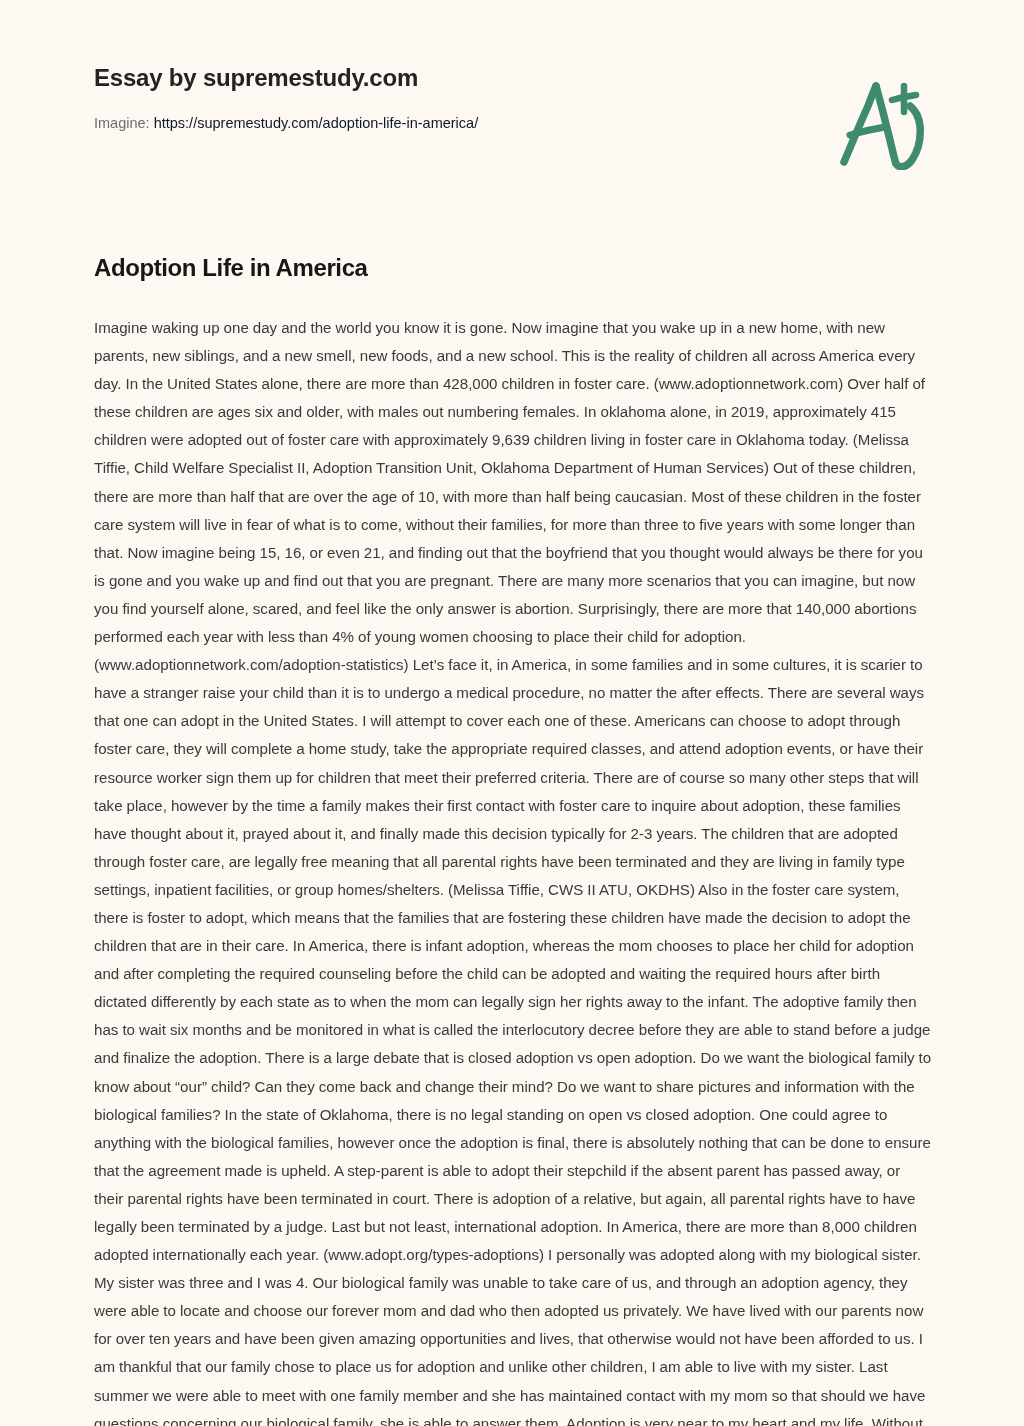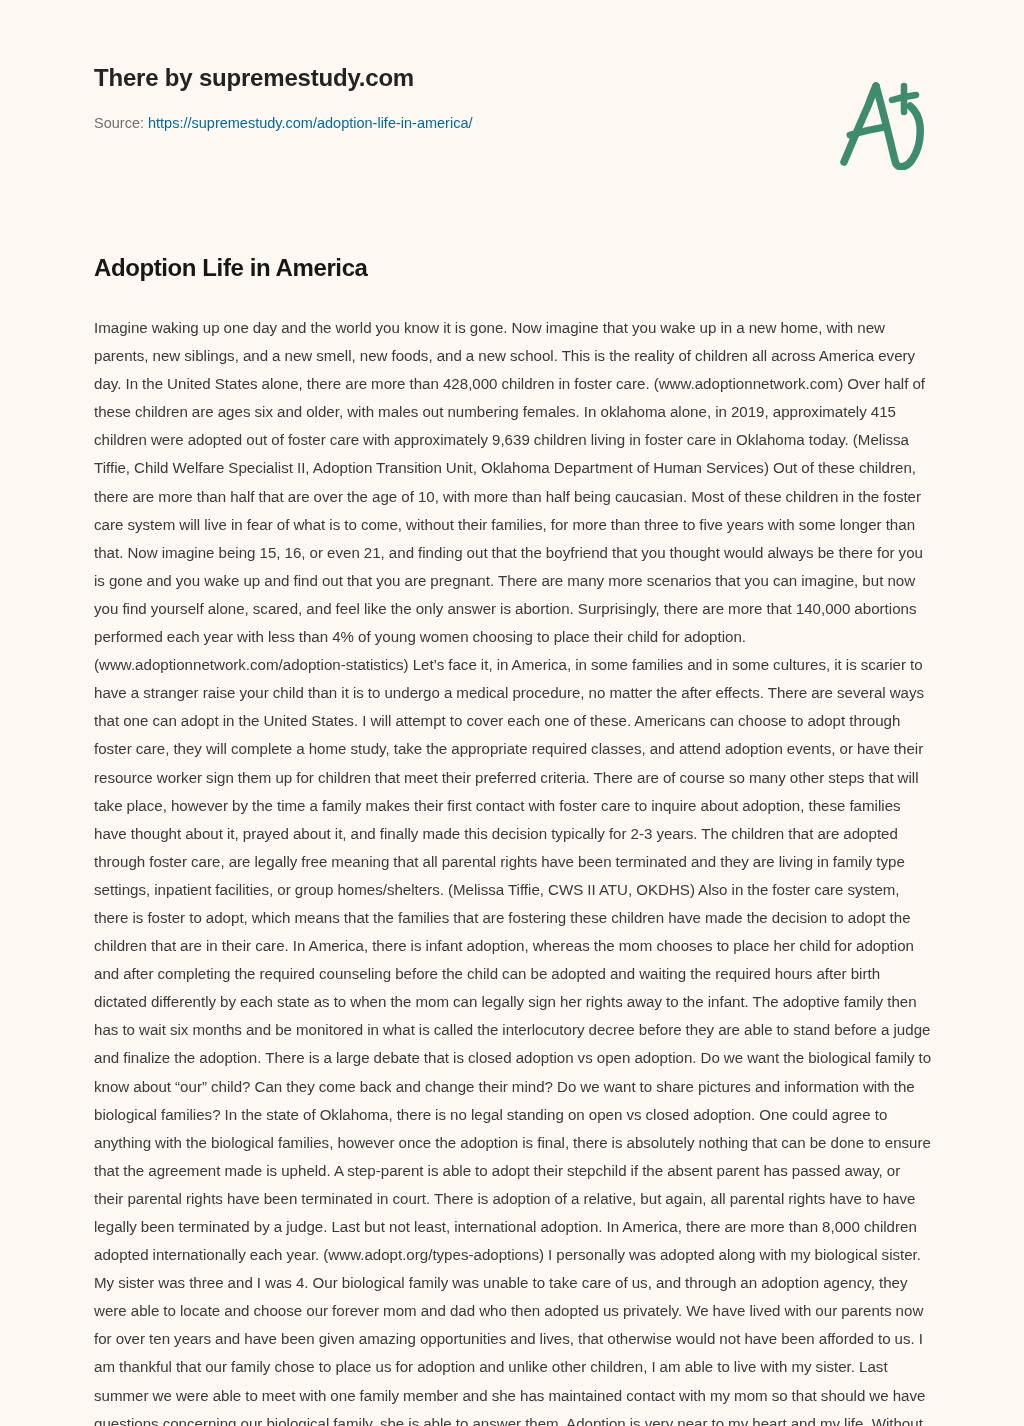--- a/index.html
+++ b/index.html
@@ -45,21 +45,21 @@
     font-size: 14.5px;
     line-height: 20px;
     color: #6f6f6f;
   }
 
   .source-label {
     color: #6f6f6f;
   }
 
   .source-link {
-    color: #0369a1;
+    color: #0f172a;
     text-decoration: none;
   }
 
   
   .logo {
     position: absolute;
     right: 94px;
     top: 78px;
     width: 96px;
     height: 92px;
@@ -95,23 +95,23 @@
     margin: 0;
     word-spacing: -0.15px;
   }
 </style>
 </head>
 <body>
 
 <div class="page">
 
   <div class="header">
-    <h1 class="brand-title">There by supremestudy.com</h1>
+    <h1 class="brand-title">Essay by supremestudy.com</h1>
     <div class="source-line">
-      <span class="source-label">Source: </span><a class="source-link" href="#">https://supremestudy.com/adoption-life-in-america/</a>
+      <span class="source-label">Imagine: </span><a class="source-link" href="#">https://supremestudy.com/adoption-life-in-america/</a>
     </div>
   </div>
 
   <div class="logo">
     <svg viewBox="0 0 96 92" aria-hidden="true">
       <g fill="none" stroke="#3e8b6e" stroke-linecap="round" stroke-linejoin="round">
 
         <path d="M10 84 C16 70, 25 48, 34 28 C37 20, 40 12, 42 8" stroke-width="7.5"></path>
 
         <path d="M42 8 C46 22, 51 42, 55 58 C58 70, 60 80, 62 86

